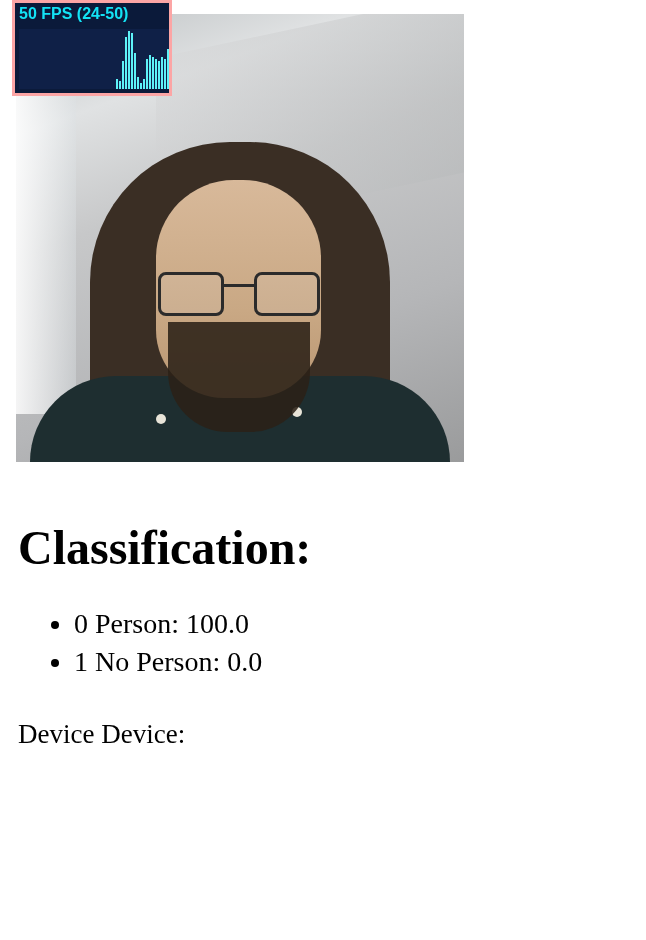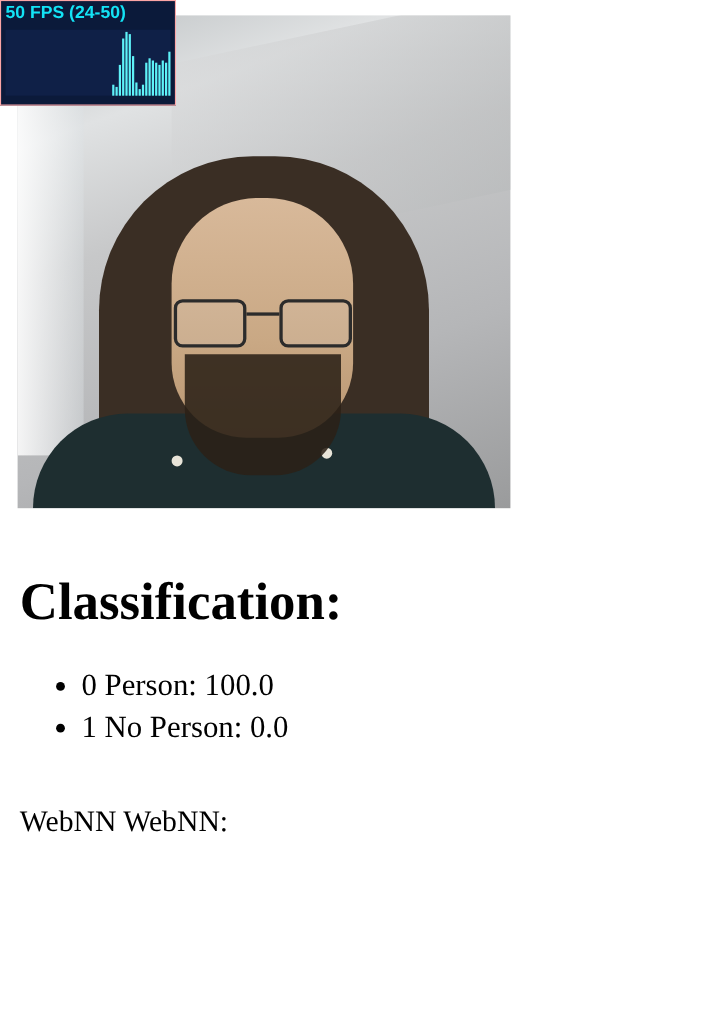--- a/index.html
+++ b/index.html
@@ -7,25 +7,25 @@
       margin: 0;
       font-family: Georgia, 'Times New Roman', serif;
       font-size: 24px;
       color: #000;
       background: #fff;
       width: 646px;
     }
     .stats-overlay {
       position: absolute;
       top: 0;
-      left: 0;
+      left: 12px;
       width: 160px;
       height: 96px;
       background: #0b1a3a;
-      border: 1px solid #fca5a5;
+      border: 3px solid #fca5a5;
       z-index: 10;
     }
     .stats-text {
       color: #13e3f5;
       font-family: Arial, Helvetica, sans-serif;
       font-size: 16px;
       font-weight: bold;
       padding: 2px 4px;
     }
     .stats-graph {
@@ -152,21 +152,21 @@
       background: #e8e4d8;
       border-radius: 50%;
     }
     h1.classification-heading {
       font-family: Georgia, 'Times New Roman', serif;
       font-size: 48px;
       font-weight: bold;
       margin: 58px 0 30px 18px;
     }
     ul.class-list {
-      margin: 0 0 50px 34px;
+      margin: 0 0 38px 34px;
       padding-left: 40px;
     }
     ul.class-list li {
       font-size: 28px;
       line-height: 1.35;
       font-family: Georgia, 'Times New Roman', serif;
     }
     .device-row {
       margin-left: 18px;
       display: flex;
@@ -268,14 +268,14 @@
 </div>
 
 <h1 class="classification-heading">Classification:</h1>
 
 <ul class="class-list" id="class-list">
     <li>0 Person: 100.0</li>
     <li>1 No Person: 0.0</li>
   </ul>
 
 <div class="device-row">
-  <span class="device-label">WebNN WebNN:</span>
+  <span class="device-label">Device Device:</span>
 </div>
 
 </body></html>

